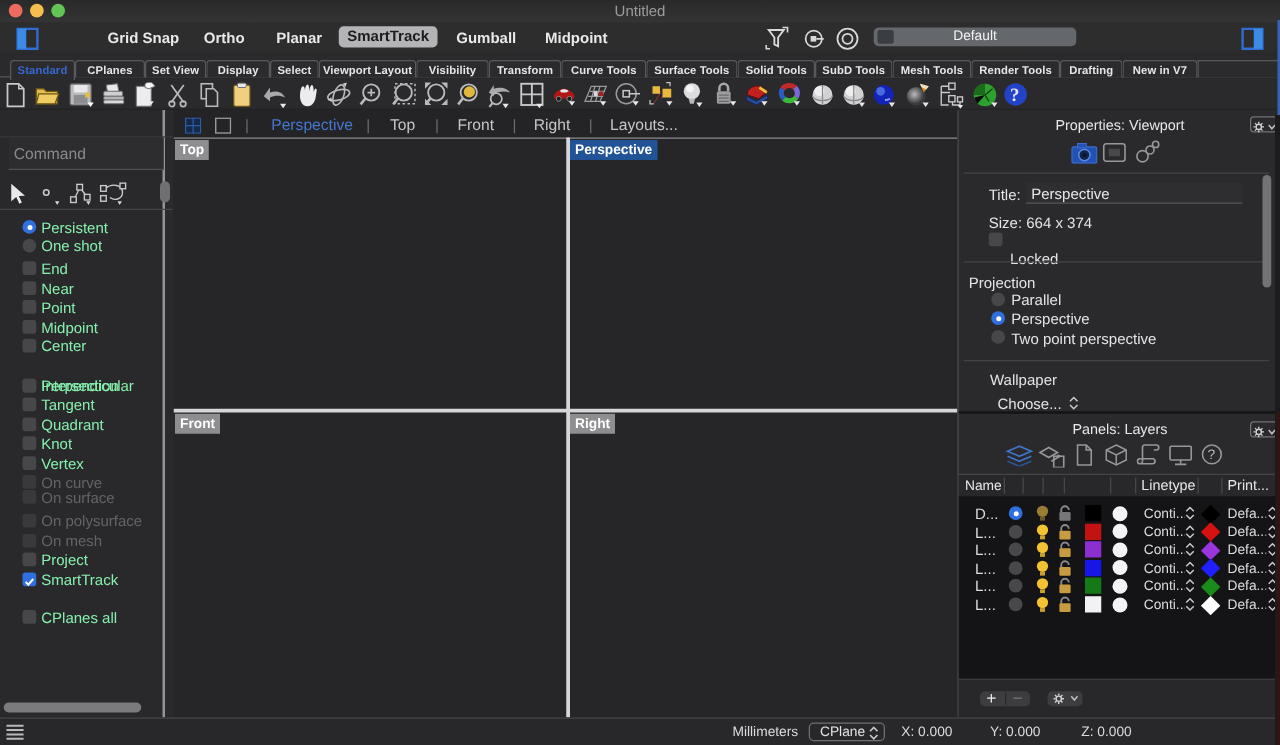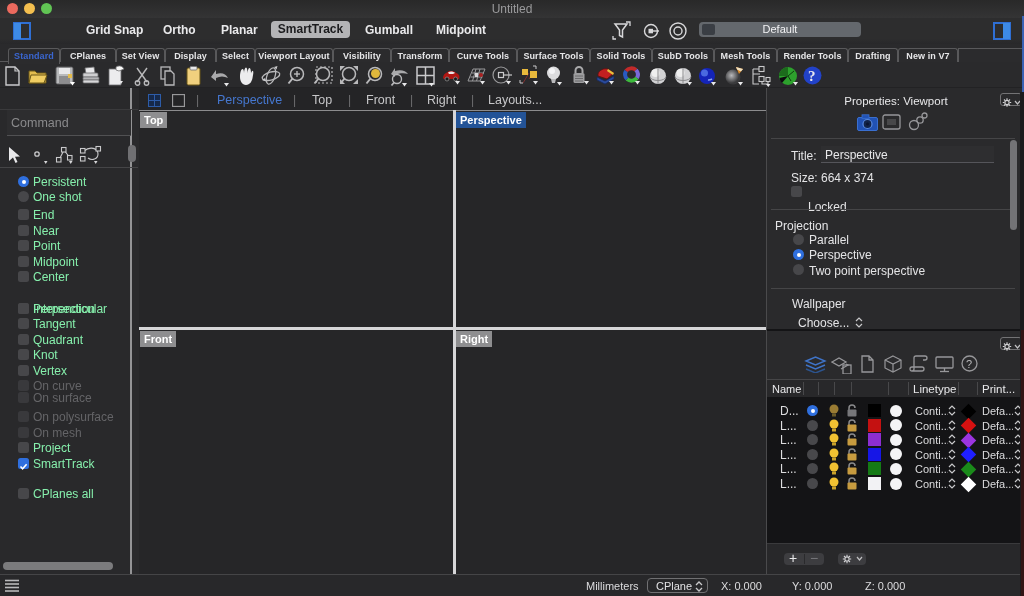--- a/index.html
+++ b/index.html
@@ -534,20 +534,21 @@
   <div class="rlabel" style="left:42px;top:176px;">Two point perspective</div>
   <div class="sep" style="left:4px;top:200px;width:244px;"></div>
   <div class="rlabel" style="left:8px;top:209px;margin-left:17px;">Wallpaper</div>
   <div class="rlabel" style="left:31px;top:228px;">Choose...</div>
   <svg class="abs" style="left:88px;top:229px" width="8" height="11" viewBox="0 0 8 11">
       <path d="M1 4 L4 1 L7 4 M1 7 L4 10 L7 7" fill="none" stroke="#c9c9cb" stroke-width="1.2"></path>
     </svg>
   <div class="abs" style="left:243px;top:52px;width:7px;height:90px;background:#737376;border-radius:3.5px;"></div>
 
   <div class="abs" style="left:0;top:241px;width:258px;height:2px;background:#141416;"></div>
+  <div class="phead" style="position:absolute;left:0;top:250px;width:258px;">Panels: Layers</div>
   <div class="gearbtn" style="left:233px;top:249px;"><svg width="20" height="11" viewBox="0 0 20 11">
         <g transform="translate(1,0.5) scale(1)">
           <g stroke="#d4d4d6" stroke-width="1.1" fill="none">
             <circle cx="5" cy="5" r="2.1"></circle>
             <path d="M5 0.8 L5 2.4 M5 7.6 L5 9.2 M0.8 5 L2.4 5 M7.6 5 L9.2 5 M2 2 L3.2 3.2 M6.8 6.8 L8 8 M2 8 L3.2 6.8 M6.8 3.2 L8 2"></path>
           </g>
         </g>
         <path d="M14 4 l2.5 3 l2.5 -3" fill="none" stroke="#c0c0c2" stroke-width="1.2"></path>
       </svg></div>
 

